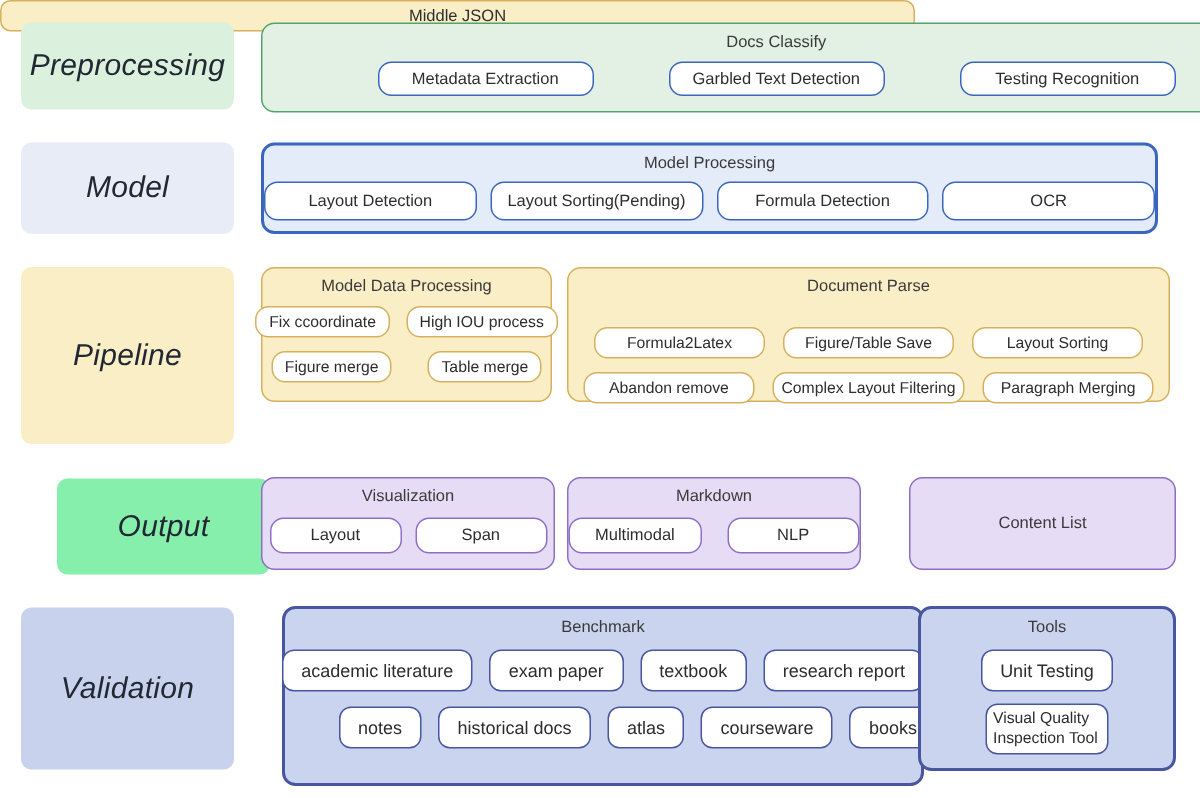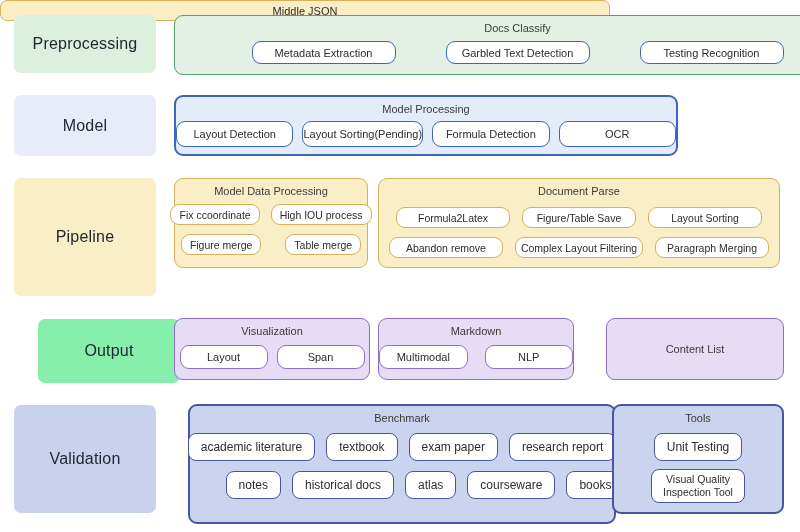--- a/index.html
+++ b/index.html
@@ -6,21 +6,21 @@
   html,body { background:#ffffff; }
   .canvas {
     position:relative; width:800px; height:532px; background:#ffffff;
     font-family:"Liberation Sans", sans-serif; color:#2d2d2d; overflow:hidden;
   }
 
   
   .row-label {
     position:absolute; left:14px; width:142px; border-radius:7px;
     display:flex; align-items:center; justify-content:center;
-    font-size:16px; color:#222833; letter-spacing:0.2px;
+    font-size:20px; color:#222833; letter-spacing:0.2px;font-style:italic;
   }
   #lbl-pre  { top:15px;  height:58px;  background:#dcf0de; }
   #lbl-model{ top:95px;  height:61px;  background:#e7ecf7; }
   #lbl-pipe { top:178px; height:118px; background:#faeec7; }
   #lbl-out  { top:319px; height:64px;  background:#86efac;margin-left:24px; }
   #lbl-val  { top:405px; height:108px; background:#c8d2ed; }
 
   
   .group { position:absolute; border-radius:9px; }
   .group-title { text-align:center; font-size:11px; color:#3a3a3a; padding-top:6px; }
@@ -29,32 +29,32 @@
     background:#ffffff; border-radius:9px; display:flex; align-items:center;
     justify-content:center; font-size:11px; color:#2d2d2d; white-space:nowrap;
   }
 
   
   #g-docs { left:174px; top:15px; width:687px; height:60px; background:#e2f1e3; border:1.5px solid #55a36c; }
   #g-docs .boxrow { margin-top:7px; gap:50px; }
   #g-docs .box { width:144px; height:23px; border:1.5px solid #3a66bd; }
 
   
-  #g-model { left:174px; top:95px; width:504px; height:61px; background:#e4ebf9; border:2px solid #3a66bd; }
+  #g-model { left:174px; top:95px; width:598px; height:61px; background:#e4ebf9; border:2px solid #3a66bd; }
   #g-model .boxrow { margin-top:6px; gap:9px; }
   #g-model .box { width:143px; height:26px; border:1.5px solid #3a66bd; }
 
   
   .yellow { background:#faeec7; border:1.5px solid #d6b05c; }
   .yellow .box { border:1.5px solid #d6b05c; height:21px; font-size:10.5px; padding:0 8px; }
   #g-mdp { left:174px; top:178px; width:194px; height:90px; }
   #g-mdp .boxrow.first  { margin-top:7px; gap:11px; }
   #g-mdp .boxrow.second { margin-top:9px; gap:24px; }
   #g-dp  { left:378px; top:178px; width:402px; height:90px; }
-  #g-dp .boxrow.first  { margin-top:10px; gap:12px; }
+  #g-dp .boxrow.first  { margin-top:21px; gap:12px; }
   #g-dp .boxrow.second { margin-top:9px; gap:12px; }
   #g-dp .box { min-width:114px; padding:0 5px; }
   #g-middle {
     left:174px; top:275px; width:610px; height:21px; background:#faeec7;
     border:1.5px solid #d6b05c; border-radius:7px;
     display:flex; align-items:center; justify-content:center; font-size:11px;
   }
 
   
   .purple { background:#e6dcf5; border:1.5px solid #8e6fc4; }
@@ -71,22 +71,22 @@
   
   .peri { background:#cbd4ef; border:2px solid #47569f; }
   .peri .box { border:1.5px solid #47569f; height:28px; font-size:12px; padding:0 12px; border-radius:8px; }
   #g-bench { left:188px; top:404px; width:428px; height:120px; }
   #g-bench .boxrow.first  { margin-top:9px;  gap:11px; }
   #g-bench .boxrow.second { margin-top:10px; gap:11px;padding-left:46px; }
   #g-tools { left:612px; top:404px; width:172px; height:110px; }
   #g-tools .boxrow.first  { margin-top:9px; }
   #g-tools .boxrow.second { margin-top:8px; }
   #g-tools .box.two-line {
-    width:94px; height:34px; font-size:10.5px; white-space:normal;
-    text-align:center; line-height:1.25; padding:2px 4px;
+    width:82px; height:34px; font-size:10.5px; white-space:normal;
+    line-height:1.25; padding:2px 4px;
   }
 </style>
 </head>
 <body>
 
 <div class="canvas">
 
   <div class="row-label" id="lbl-pre">Preprocessing</div>
   <div class="row-label" id="lbl-model">Model</div>
   <div class="row-label" id="lbl-pipe">Pipeline</div>
@@ -157,22 +157,22 @@
   </div>
 
   <div class="group purple" id="g-cl">
     <span>Content List</span>
   </div>
 
   <div class="group peri" id="g-bench">
     <div class="group-title">Benchmark</div>
     <div class="boxrow first">
       <div class="box">academic literature</div>
+      <div class="box">exam paper</div>
       <div class="box">textbook</div>
-      <div class="box">exam paper</div>
       <div class="box">research report</div>
     </div>
     <div class="boxrow second">
       <div class="box">notes</div>
       <div class="box">historical docs</div>
       <div class="box">atlas</div>
       <div class="box">courseware</div>
       <div class="box">books</div>
     </div>
   </div>

